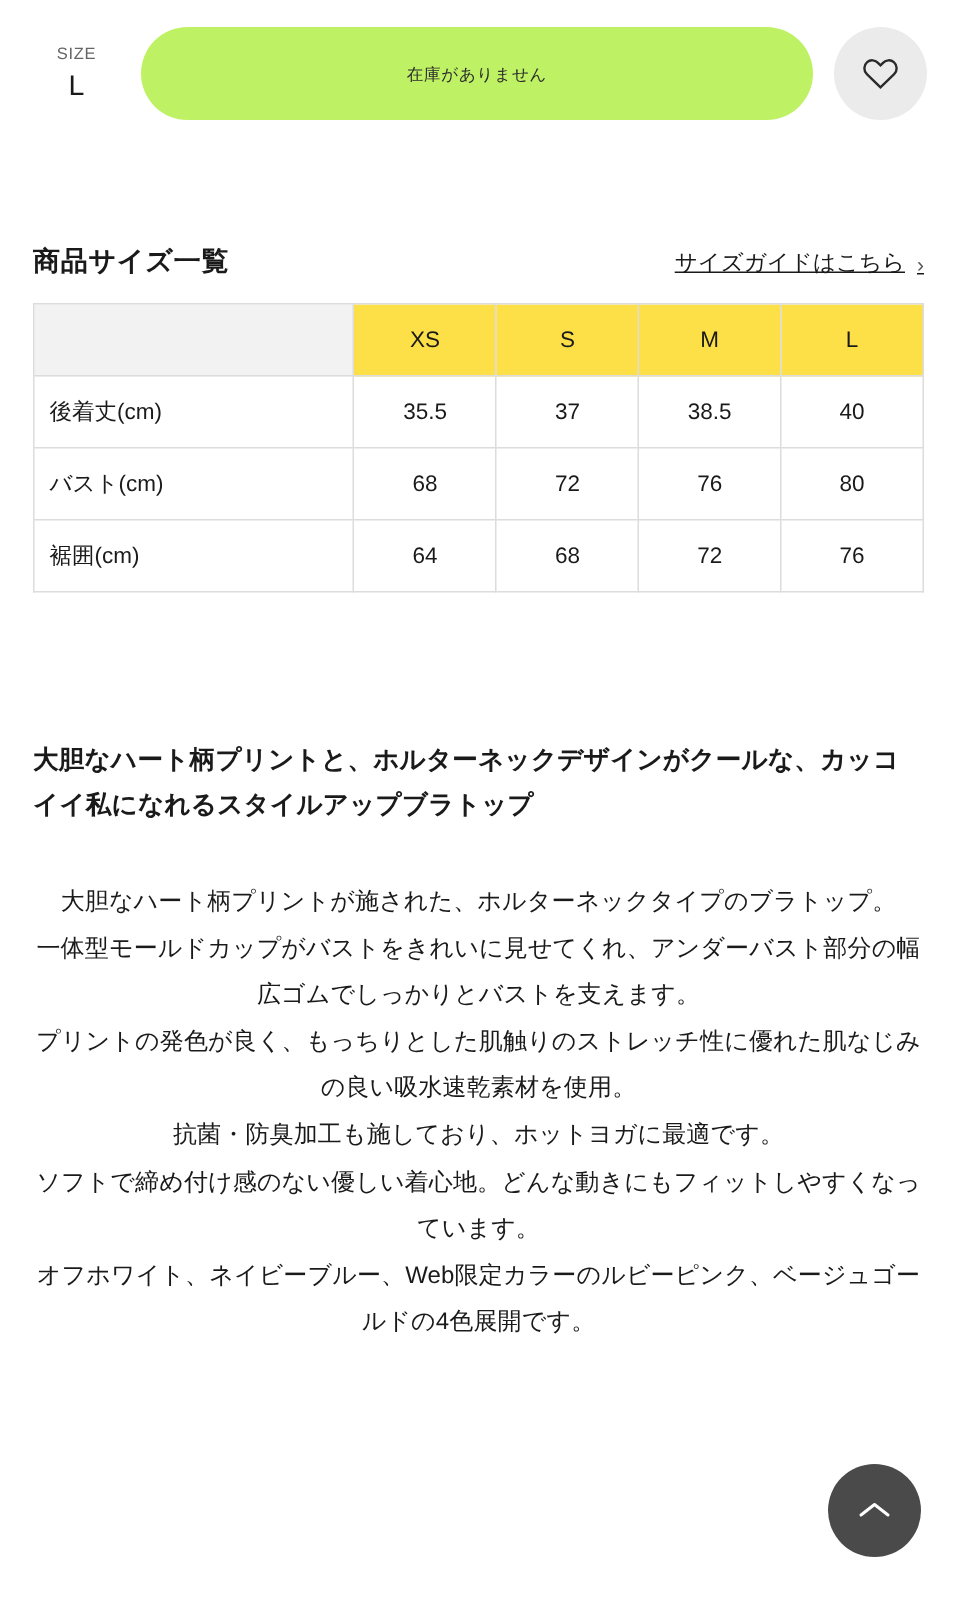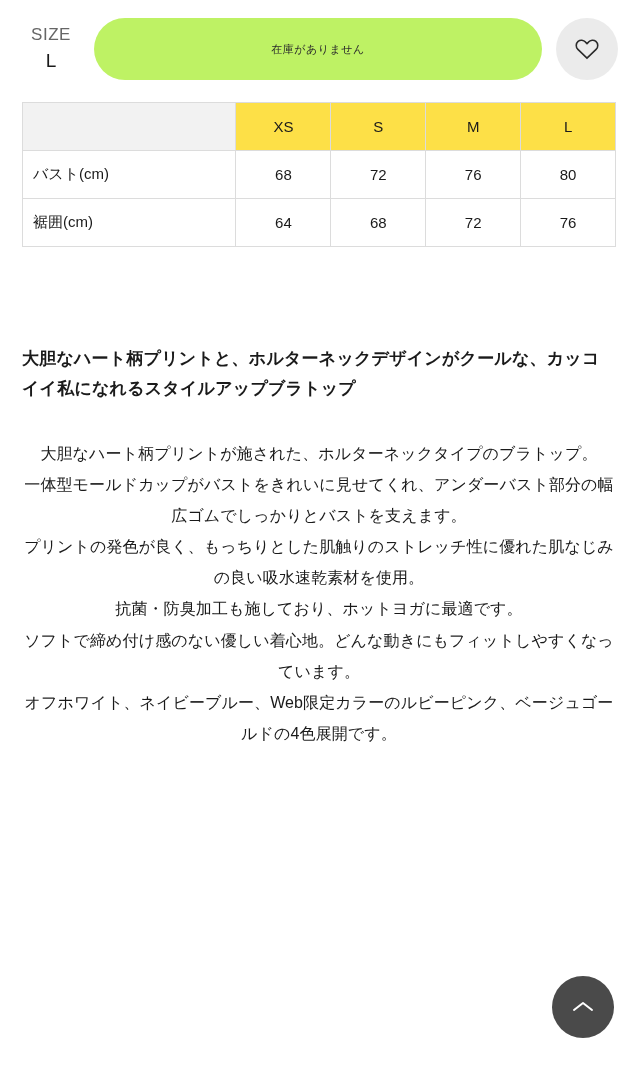--- a/index.html
+++ b/index.html
@@ -24,21 +24,21 @@
     padding: 18px 20px 22px 22px;
     gap: 14px;
   }
   .size-block {
     width: 58px;
     flex: 0 0 auto;
     text-align: center;
     line-height: 1.1;
   }
   .size-label {
-    font-size: 17px;
+    font-size: 11px;
     color: #666;
     letter-spacing: .5px;
     display: block;
     margin-bottom: 6px;
   }
   .size-value {
     font-size: 19px;
     color: #1a1a1a;
     display: block;
   }
@@ -177,39 +177,53 @@
   <button class="fav-btn">
     <span>
       <svg width="26" height="24" viewBox="0 0 26 24" fill="none" stroke="#2b2b2b" stroke-width="1.6">
         <path d="M13 21.2 3.9 12.4C1.6 10.2 1.7 6.5 4.1 4.4c2.2-1.9 5.5-1.5 7.4.7L13 6.6l1.5-1.5c1.9-2.2 5.2-2.6 7.4-.7 2.4 2.1 2.5 5.8.2 8L13 21.2z"></path>
       </svg>
     </span>
   </button>
 </div>
 
 <div class="section">
+  <div class="chart-head">
+    <div class="chart-title">商品サイズ一覧</div>
+    <a class="guide-link" href="#">
+      <span>サイズガイドはこちら</span>
+      <span class="chev">›</span>
+    </a>
+  </div>
 
   <table class="size-table">
     <colgroup>
       <col class="lbl">
         <col class="val">
         <col class="val">
         <col class="val">
         <col class="val">
     </colgroup>
     <thead>
       <tr>
         <th></th>
         <th>XS</th>
         <th>S</th>
         <th>M</th>
         <th>L</th>
       </tr>
     </thead>
     <tbody>
+      <tr>
+        <th>後着丈(cm)</th>
+        <td>35.5</td>
+        <td>37</td>
+        <td>38.5</td>
+        <td>40</td>
+      </tr>
       <tr>
         <th>バスト(cm)</th>
         <td>68</td>
         <td>72</td>
         <td>76</td>
         <td>80</td>
       </tr>
       <tr>
         <th>裾囲(cm)</th>
         <td>64</td>

